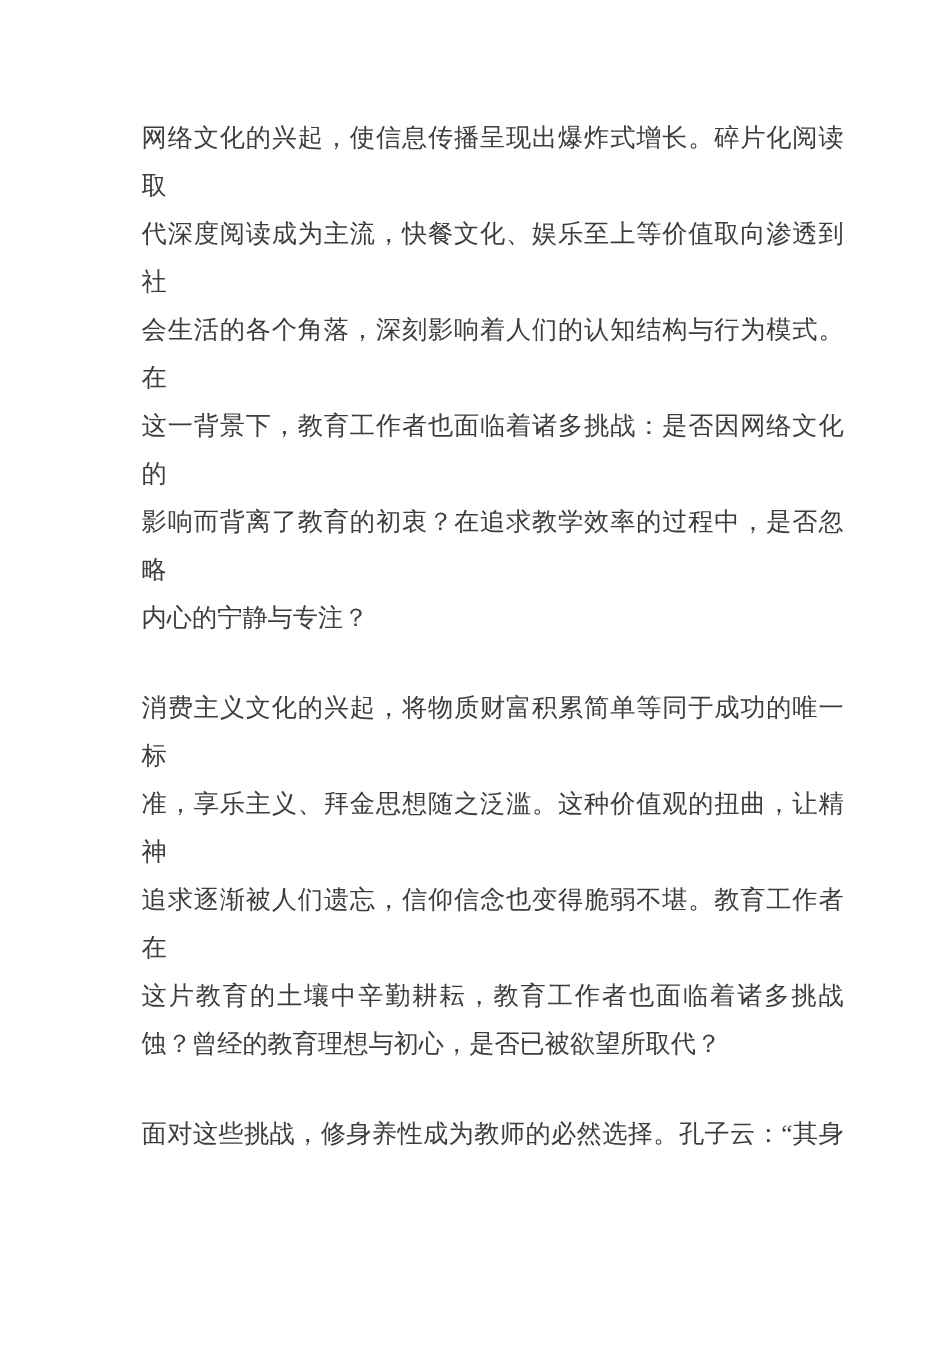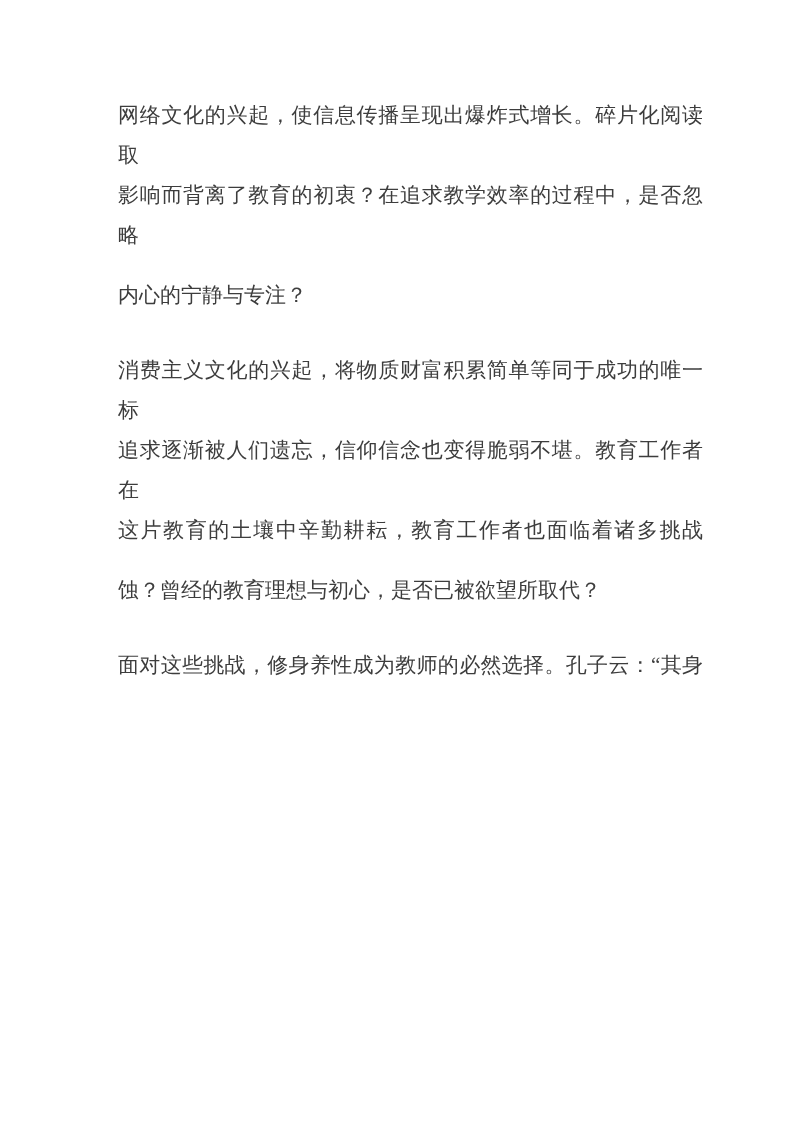--- a/index.html
+++ b/index.html
@@ -31,35 +31,38 @@
     font-size: 21px;
     line-height: 40px;
     color: #3d3d3d;
     text-align: justify;
     text-align-last: justify;
     white-space: normal;
     font-weight: 400;
   }
   .line.last-short {
     text-align-last: left;
-    margin-top: 20px;
   }
 </style>
 </head>
 <body>
 
 <div class="page">
   <div class="text-block" id="text-block">
       <div class="paragraph">
         <div class="line">网络文化的兴起，使信息传播呈现出爆炸式增长。碎片化阅读取</div>
+        <div class="line">代深度阅读成为主流，快餐文化、娱乐至上等价值取向渗透到社</div>
+        <div class="line">会生活的各个角落，深刻影响着人们的认知结构与行为模式。在</div>
+        <div class="line">这一背景下，教育工作者也面临着诸多挑战：是否因网络文化的</div>
         <div class="line">影响而背离了教育的初衷？在追求教学效率的过程中，是否忽略</div>
         <div class="line last-short">内心的宁静与专注？</div>
       </div>
       <div class="paragraph">
         <div class="line">消费主义文化的兴起，将物质财富积累简单等同于成功的唯一标</div>
+        <div class="line">准，享乐主义、拜金思想随之泛滥。这种价值观的扭曲，让精神</div>
         <div class="line">追求逐渐被人们遗忘，信仰信念也变得脆弱不堪。教育工作者在</div>
         <div class="line">这片教育的土壤中辛勤耕耘，教育工作者也面临着诸多挑战</div>
         <div class="line last-short">蚀？曾经的教育理想与初心，是否已被欲望所取代？</div>
       </div>
       <div class="paragraph">
         <div class="line">面对这些挑战，修身养性成为教师的必然选择。孔子云：“其身</div>
       </div>
     </div>
 </div>
 

